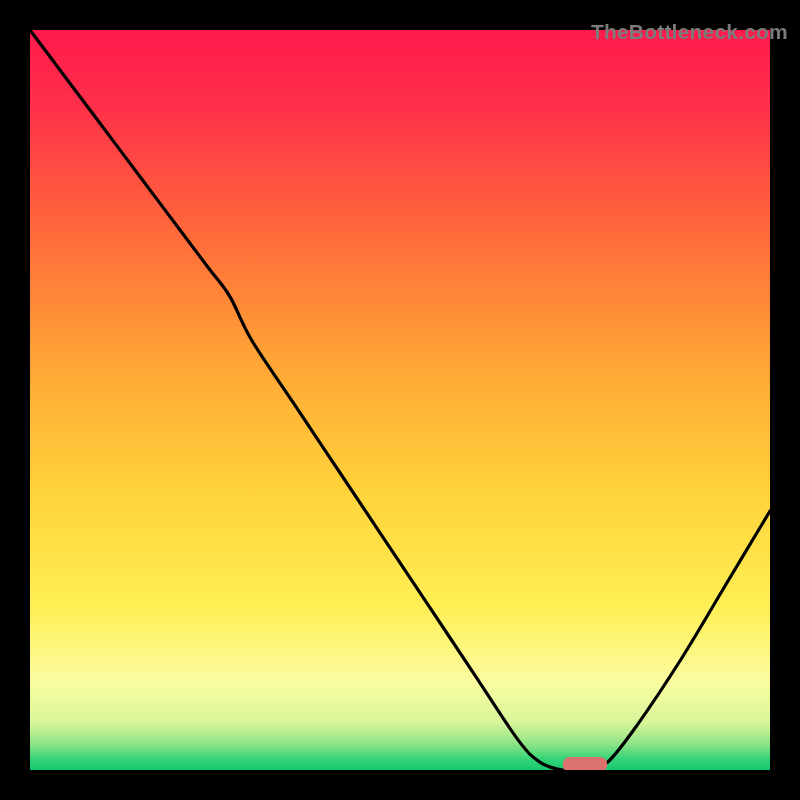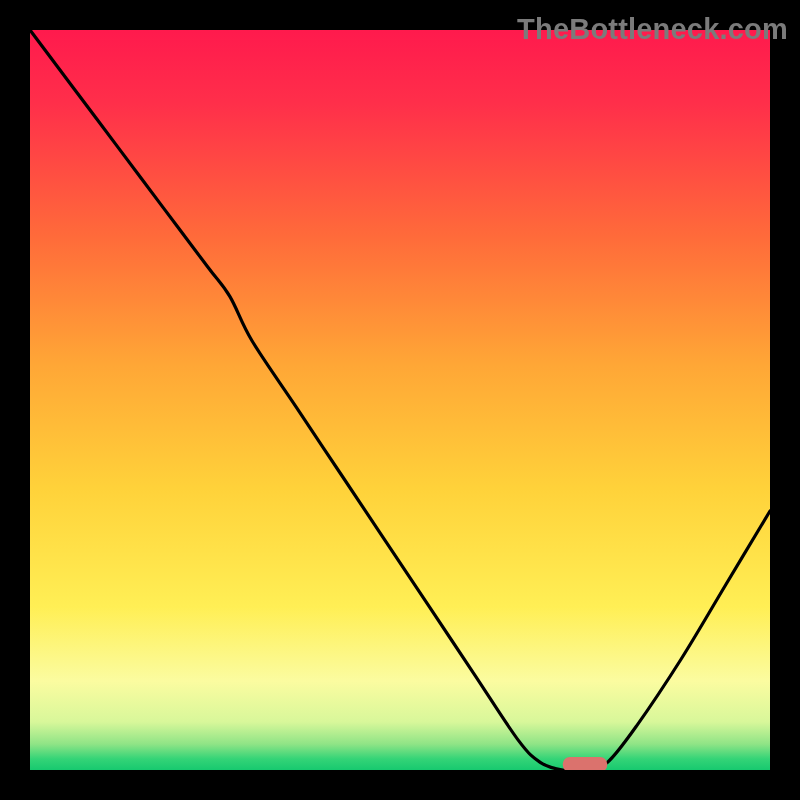--- a/index.html
+++ b/index.html
@@ -11,24 +11,24 @@
     overflow: hidden;
   }
   .frame {
     position: relative;
     width: 800px;
     height: 800px;
     background: #000;
   }
   .watermark {
     position: absolute;
-    top: 13px;
+    top: 20px;
     right: 12px;
     font-family: Arial, Helvetica, sans-serif;
-    font-size: 29px;
+    font-size: 21px;
     font-weight: 600;
     color: #7b7b7b;
     letter-spacing: 0.2px;
     z-index: 5;
   }
   svg.chart {
     position: absolute;
     left: 0;
     top: 0;
     width: 800px;

